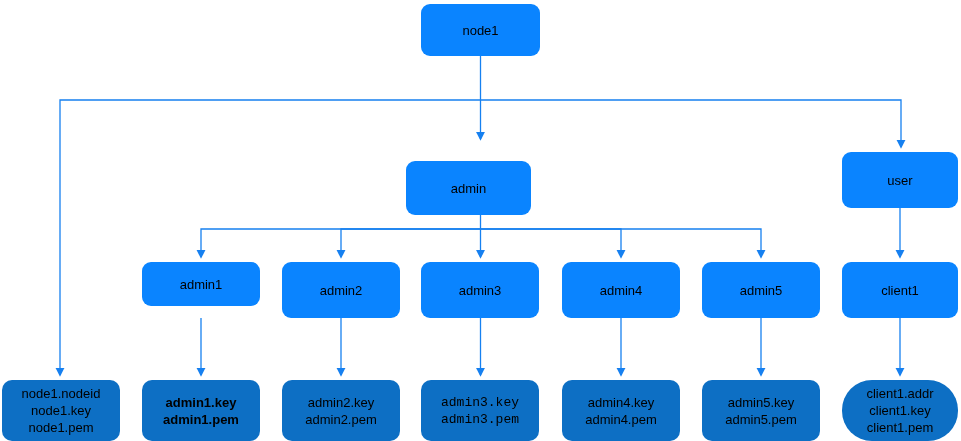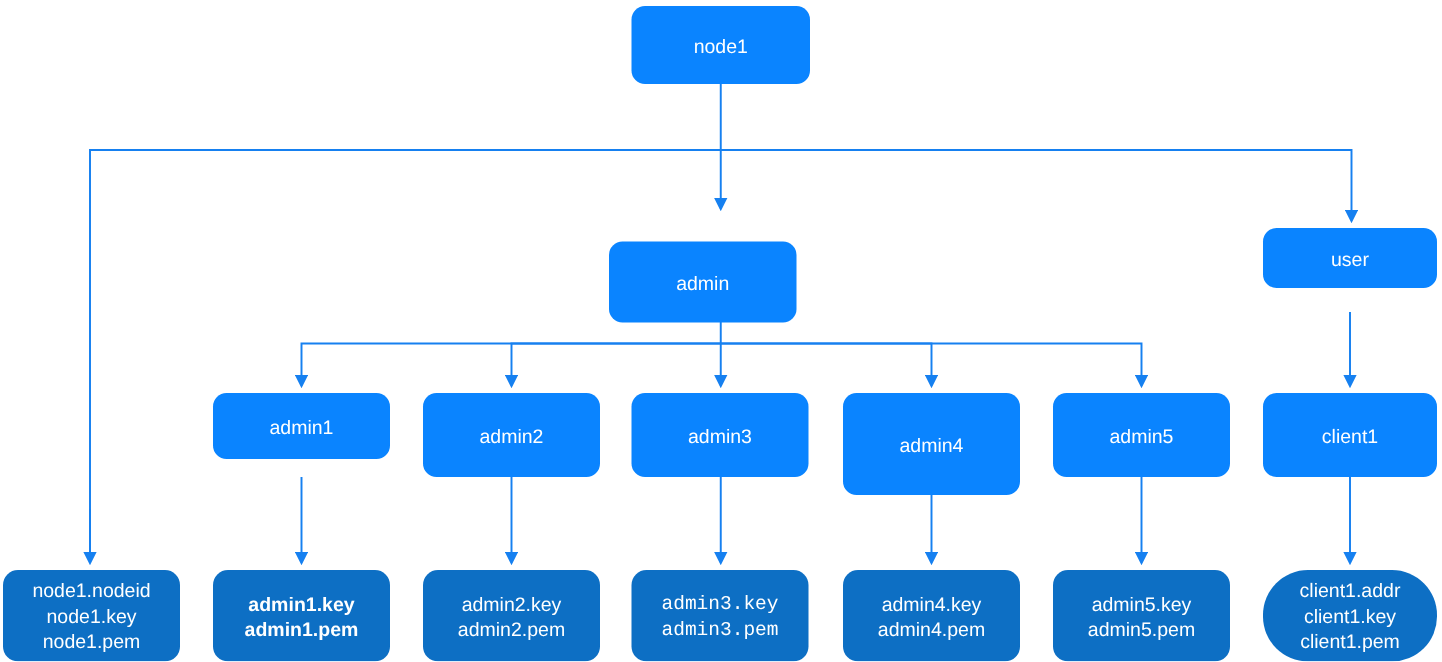--- a/index.html
+++ b/index.html
@@ -2,21 +2,21 @@
 <html><head>
 <meta charset="utf-8">
 <style>
   html,body{margin:0;padding:0;background:#ffffff;}
   .canvas{
     position:relative;width:961px;height:441px;background:#ffffff;
     font-family:"Liberation Sans",sans-serif;overflow:hidden;
   }
   .edges{position:absolute;left:0;top:0;width:961px;height:441px;pointer-events:none;}
   .node{
-    position:absolute;background:#0a84ff;border-radius:9px;color:#ffffff;
+    position:absolute;background:#0a84ff;border-radius:9px;color:#000000;
     display:flex;align-items:center;justify-content:center;
     font-size:13px;text-align:center;box-sizing:border-box;
   }
   .node.file{
     background:#0d6fc4;border-radius:10px;line-height:17px;
   }
   .node span{white-space:pre-line;}
 </style>
 </head>
 <body>
@@ -48,34 +48,34 @@
     </g>
   </svg>
 
   <div class="node" style="left:421px;top:4px;width:119px;height:52px;">
     <span>node1</span>
   </div>
 
   <div class="node" style="left:406px;top:143px;width:125px;height:54px;margin-top:18px;">
     <span>admin</span>
   </div>
-  <div class="node" style="left:842px;top:152px;width:116px;height:40px;">
+  <div class="node" style="left:842px;top:152px;width:116px;height:56px;">
     <span>user</span>
   </div>
 
   <div class="node" style="left:142px;top:262px;width:118px;height:44px;">
     <span>admin1</span>
   </div>
   <div class="node" style="left:282px;top:262px;width:118px;height:56px;">
     <span>admin2</span>
   </div>
   <div class="node" style="left:421px;top:262px;width:118px;height:56px;">
     <span>admin3</span>
   </div>
-  <div class="node" style="left:562px;top:262px;width:118px;height:68px;">
+  <div class="node" style="left:562px;top:262px;width:118px;height:56px;">
     <span>admin4</span>
   </div>
   <div class="node" style="left:702px;top:262px;width:118px;height:56px;">
     <span>admin5</span>
   </div>
   <div class="node" style="left:842px;top:262px;width:116px;height:56px;">
     <span>client1</span>
   </div>
 
   <div class="node file" style="left:2px;top:380px;width:118px;height:61px;">

